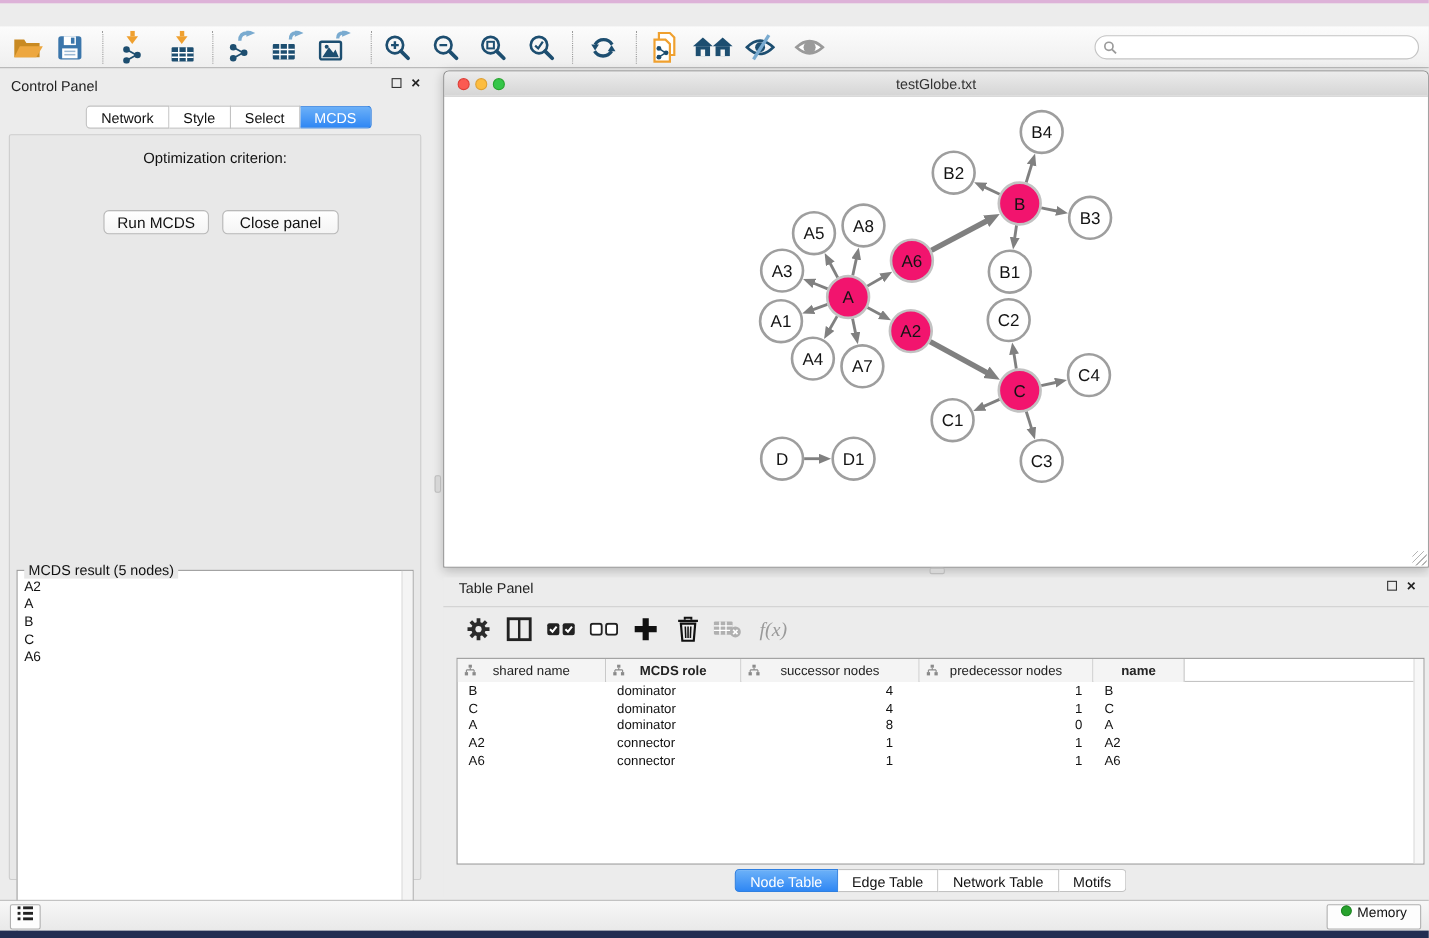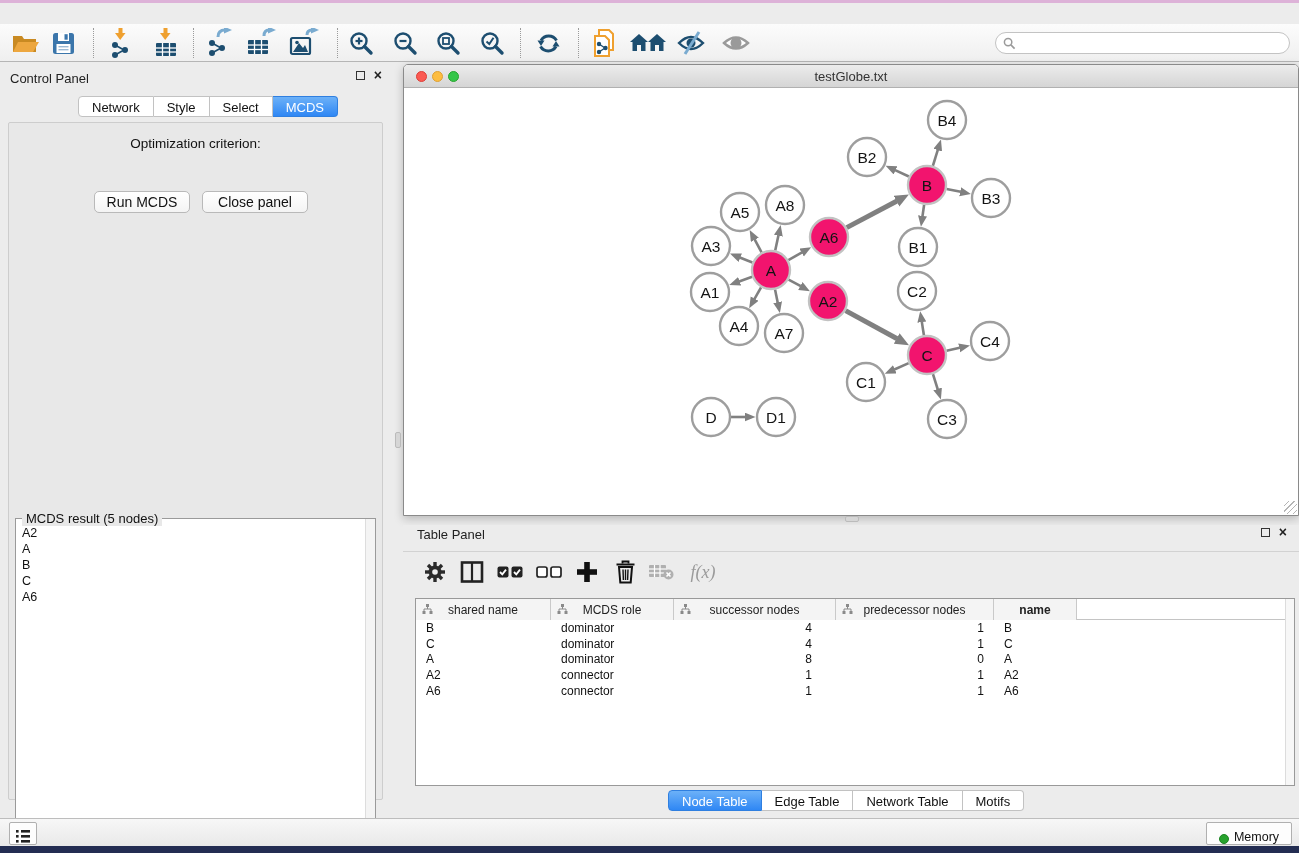--- a/index.html
+++ b/index.html
@@ -77,21 +77,21 @@
   .th .tree-ic{position:absolute;left:6px;top:5px;}
   .tr{display:flex;height:15.8px;align-items:center;}
   .td{font-size:12px;color:#111;padding:0 10px;white-space:nowrap;overflow:hidden;}
   .td.r{text-align:right;}
   .vscroll{position:absolute;right:0;top:0;width:9px;height:100%;background:#f7f7f7;border-left:1px solid #dcdcdc;}
   .ttab-wrap{left:265px;top:265px;position:absolute;}
   
   .statusbar{position:absolute;left:0;top:818px;width:100%;height:28px;
              background:linear-gradient(#f7f7f7,#e9e9e9);border-top:1px solid #bdbdbd;}
   .sb-btn{position:absolute;top:3px;height:23px;background:#fdfdfd;border:1px solid #b0b0b0;border-radius:2px;
-          display:flex;align-items:flex-end;justify-content:center;gap:5px;font-size:12.5px;color:#111;}
+          display:flex;align-items:flex-start;justify-content:center;gap:5px;font-size:12.5px;color:#111;}
   .mem-dot{width:10px;height:10px;border-radius:50%;background:#27a22d;border:1px solid #1d8423;}
   .bottom-strip{position:absolute;left:0;top:846px;width:100%;height:7px;background:#232d52;}
 </style>
 </head>
 <body>
 
 <div class="app">
   <div class="top-strip"></div>
 
 
@@ -469,21 +469,21 @@
               </g>
               <g stroke="#8a8a8a" stroke-width="1">
                 <line x1="5.5" y1="3" x2="5.5" y2="5"></line>
                 <line x1="2" y1="5" x2="9" y2="5"></line>
                 <line x1="2" y1="5" x2="2" y2="7"></line>
                 <line x1="9" y1="5" x2="9" y2="7"></line>
               </g>
             </svg>
             <span>shared name</span>
           </div>
-          <div class="th" style="width: 123px;">
+          <div class="th" style="width: 123px; font-weight: bold;">
             <svg class="tree-ic" width="11" height="11" viewBox="0 0 11 11">
               <g fill="#8a8a8a">
                 <rect x="4" y="0" width="3" height="3"></rect>
                 <rect x="0.5" y="7" width="3" height="3"></rect>
                 <rect x="7.5" y="7" width="3" height="3"></rect>
               </g>
               <g stroke="#8a8a8a" stroke-width="1">
                 <line x1="5.5" y1="3" x2="5.5" y2="5"></line>
                 <line x1="2" y1="5" x2="9" y2="5"></line>
                 <line x1="2" y1="5" x2="2" y2="7"></line>

